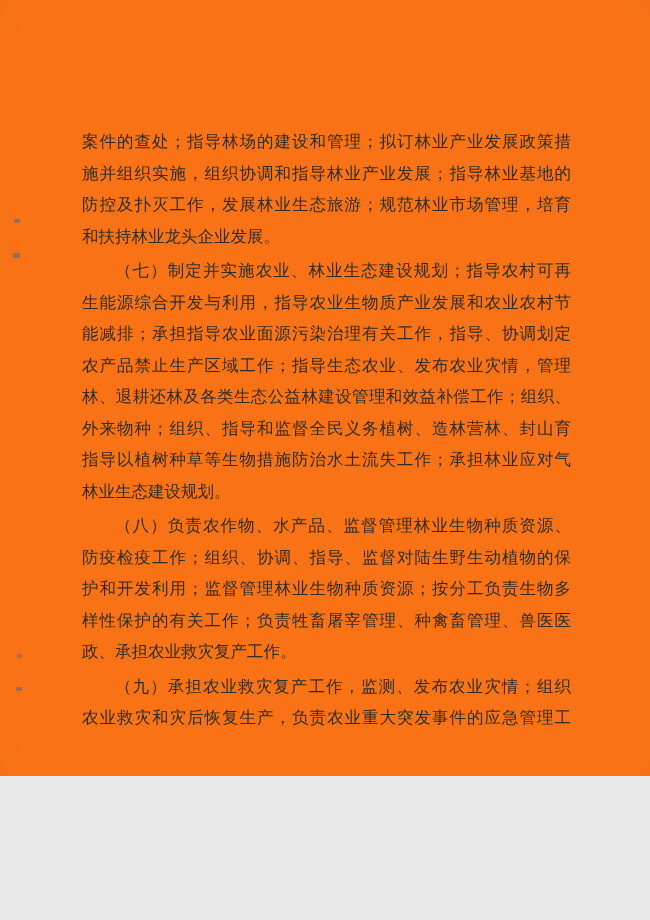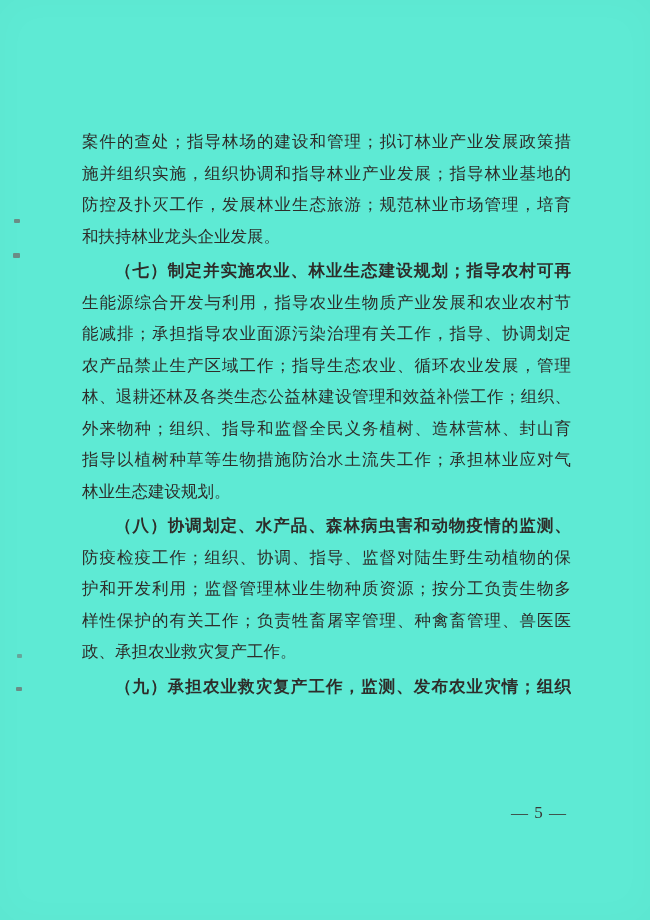--- a/index.html
+++ b/index.html
@@ -3,22 +3,22 @@
 <meta charset="utf-8">
 <style>
   html, body { margin: 0; padding: 0; }
   body {
     width: 650px; height: 920px;
     background: #e9e9e9;
     font-family: "Liberation Serif", "DejaVu Serif", serif;
   }
   .page {
     position: relative;
-    width: 650px; height: 920px;
-    background: #5eead4;
+    width: 650px; height: 776px;
+    background: #f97316;
     overflow: hidden;
     box-shadow: inset 0 0 40px rgba(0,0,0,0.02);
   }
   .text-block {
     position: absolute;
     left: 82px; top: 126px;
     width: 489px;
     color: #2e2d2a;
   }
   .paragraph { margin: 0; }
@@ -26,21 +26,21 @@
   .line {
     font-size: 16.5px;
     line-height: 31.5px;
     height: 31.5px;
     overflow: hidden;
     text-align: justify;
     text-align-last: justify;
     -moz-text-align-last: justify;
     text-justify: inter-ideograph;
   }
-  .line.indent { text-indent: 2em; font-weight: bold; }
+  .line.indent { text-indent: 2em; }
   .line.no-justify { text-align-last: left; -moz-text-align-last: left; }
   .page-number {
     position: absolute;
     left: 503px; top: 800px;
     width: 72px;
     font-size: 17px;
     line-height: 26px;
     letter-spacing: 1px;
     color: #3a3936;
     text-align: center;
@@ -70,32 +70,33 @@
       <div class="paragraph">
         <div class="line">案件的查处；指导林场的建设和管理；拟订林业产业发展政策措</div>
         <div class="line">施并组织实施，组织协调和指导林业产业发展；指导林业基地的</div>
         <div class="line">防控及扑灭工作，发展林业生态旅游；规范林业市场管理，培育</div>
         <div class="line no-justify">和扶持林业龙头企业发展。</div>
       </div>
       <div class="paragraph">
         <div class="line indent">（七）制定并实施农业、林业生态建设规划；指导农村可再</div>
         <div class="line">生能源综合开发与利用，指导农业生物质产业发展和农业农村节</div>
         <div class="line">能减排；承担指导农业面源污染治理有关工作，指导、协调划定</div>
-        <div class="line">农产品禁止生产区域工作；指导生态农业、循环农业发展，管理</div>
+        <div class="line">农产品禁止生产区域工作；指导生态农业、发布农业灾情，管理</div>
         <div class="line">林、退耕还林及各类生态公益林建设管理和效益补偿工作；组织、</div>
         <div class="line">外来物种；组织、指导和监督全民义务植树、造林营林、封山育</div>
         <div class="line">指导以植树种草等生物措施防治水土流失工作；承担林业应对气</div>
         <div class="line no-justify">林业生态建设规划。</div>
       </div>
       <div class="paragraph">
-        <div class="line indent">（八）协调划定、水产品、森林病虫害和动物疫情的监测、</div>
+        <div class="line indent">（八）负责农作物、水产品、监督管理林业生物种质资源、</div>
         <div class="line">防疫检疫工作；组织、协调、指导、监督对陆生野生动植物的保</div>
         <div class="line">护和开发利用；监督管理林业生物种质资源；按分工负责生物多</div>
         <div class="line">样性保护的有关工作；负责牲畜屠宰管理、种禽畜管理、兽医医</div>
         <div class="line no-justify">政、承担农业救灾复产工作。</div>
       </div>
       <div class="paragraph">
         <div class="line indent">（九）承担农业救灾复产工作，监测、发布农业灾情；组织</div>
+        <div class="line">农业救灾和灾后恢复生产，负责农业重大突发事件的应急管理工</div>
       </div>
     </div>
 
   <div class="page-number">— 5 —</div>
 </div>
 
 </body></html>

